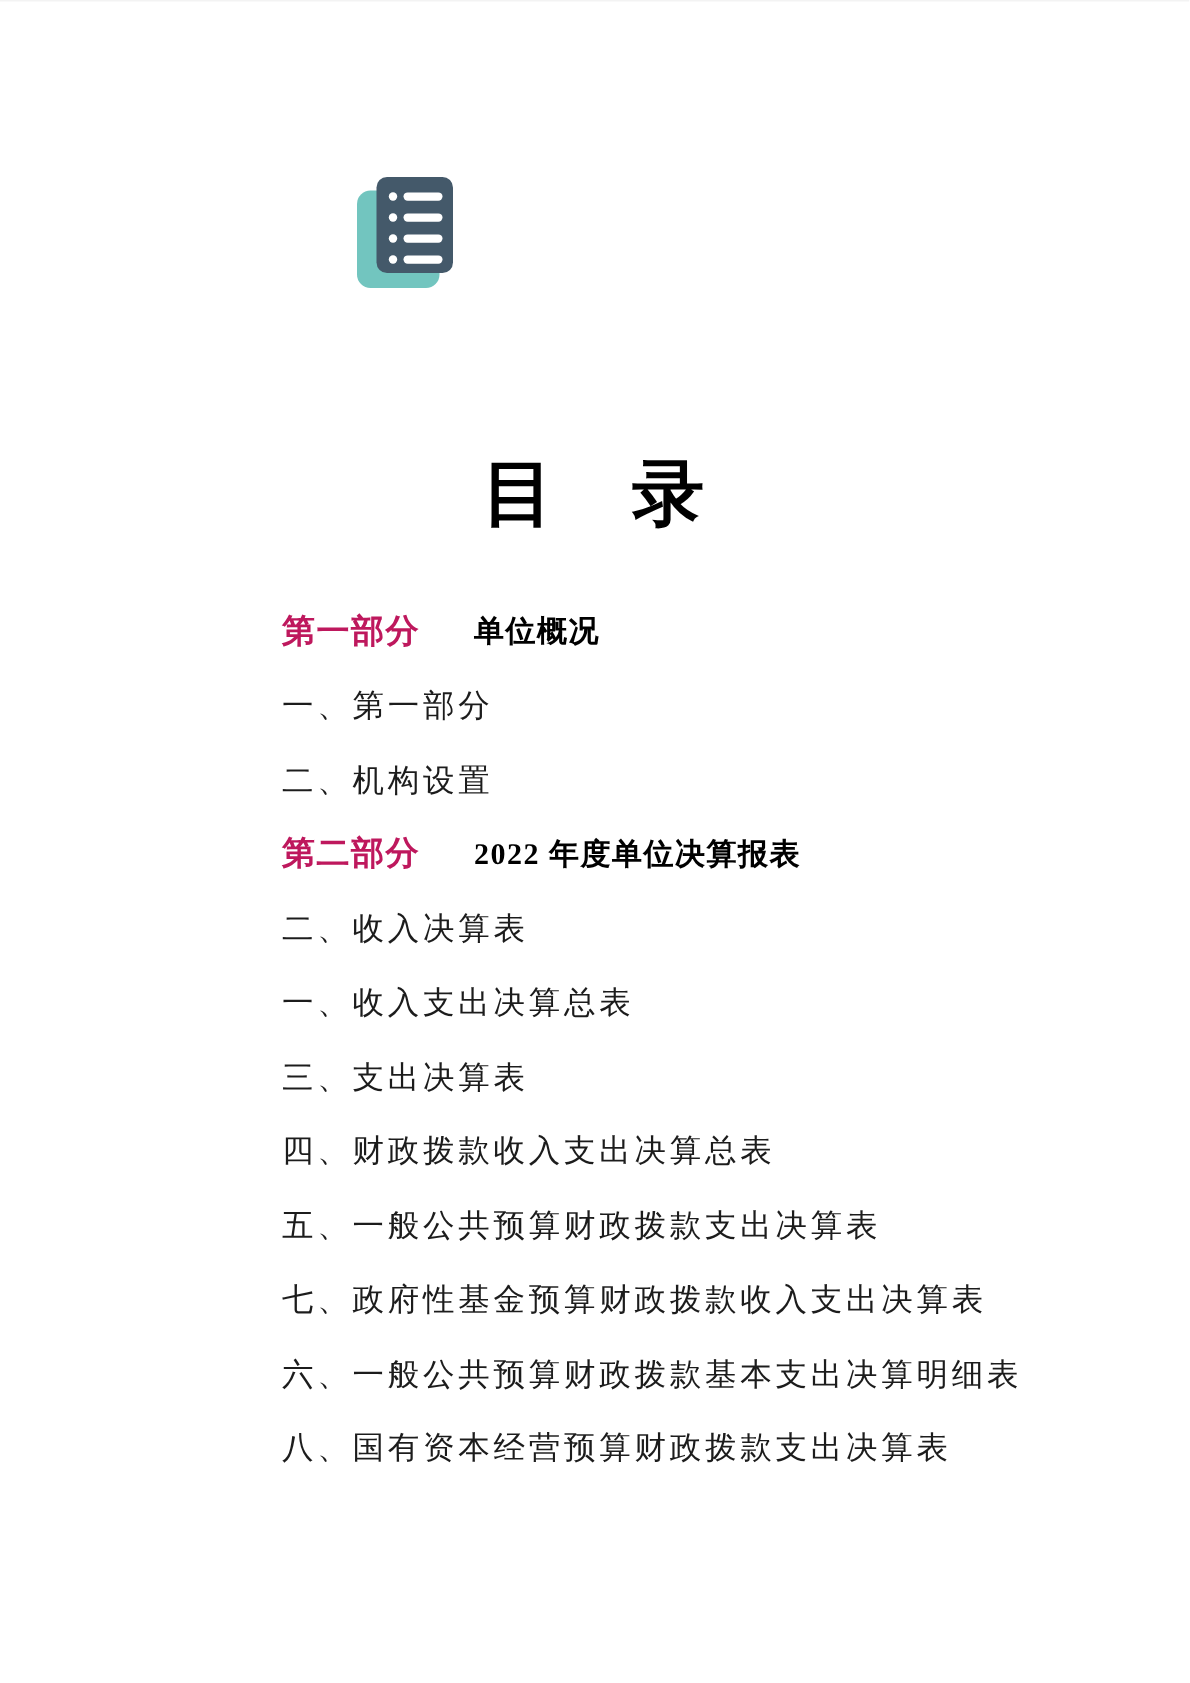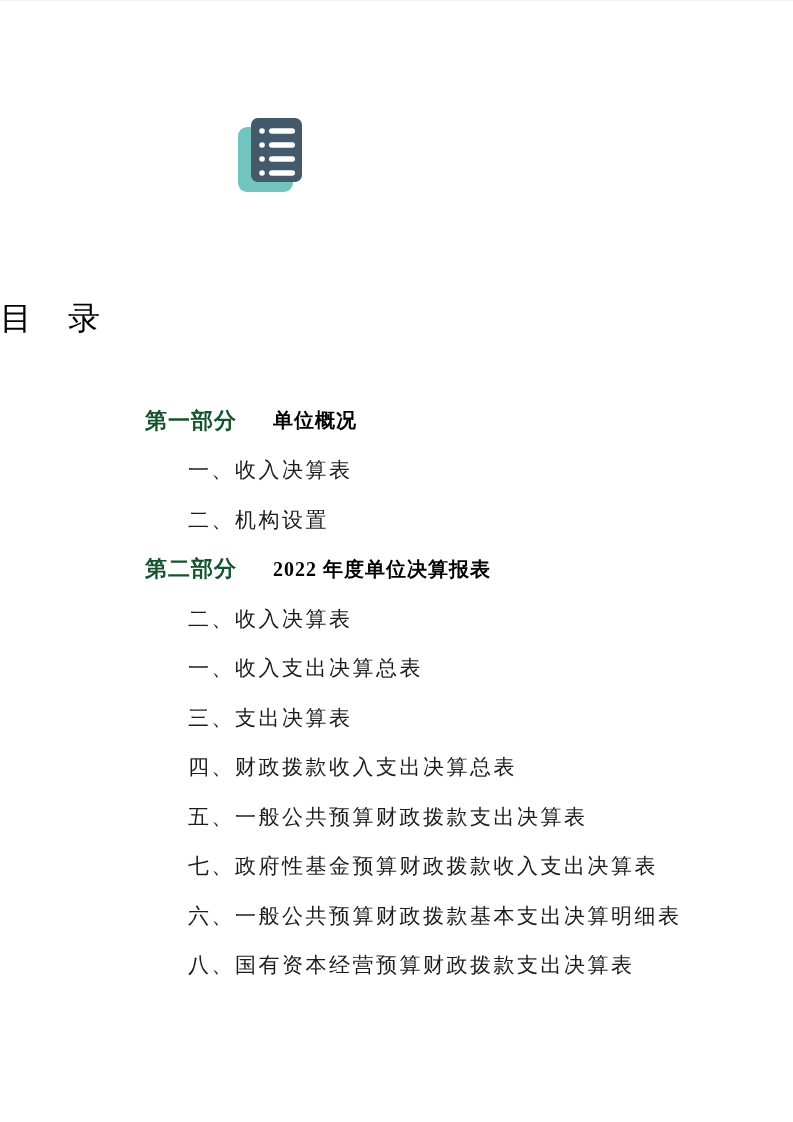--- a/index.html
+++ b/index.html
@@ -21,24 +21,24 @@
     left: 238px;
     top: 117px;
     width: 64px;
     height: 74px;
   }
   .doc-title {
     position: absolute;
     top: 296px;
     left: 0;
     width: 100%;
-    text-align: left;
+    text-align: center;
     font-family: "Liberation Sans", sans-serif;
-    font-weight: 400;
-    font-size: 32px;
+    font-weight: 700;
+    font-size: 48px;
     color: #000000;
     white-space: pre;
     letter-spacing: 2px;
   }
   .toc {
     position: absolute;
     left: 145px;
     top: 395px;
     width: 600px;
   }
@@ -47,22 +47,23 @@
     display: flex;
     align-items: center;
   }
   .toc-heading {
     gap: 36px;
   }
   .part-label {
     font-family: "Liberation Sans", sans-serif;
     font-weight: 700;
     font-size: 22px;
-    color: #14532d;
+    color: #be185d;
     letter-spacing: 1px;
+    margin-left: 43px;
   }
   .part-title {
     font-family: "Liberation Serif", serif;
     font-weight: 700;
     font-size: 20px;
     color: #000000;
     letter-spacing: 1px;
   }
   .toc-item {
     padding-left: 43px;
@@ -98,21 +99,21 @@
   <div class="doc-title">目　录</div>
 
   <div class="toc">
 
     <div class="toc-row toc-heading">
       <span class="part-label">第一部分</span>
       <span class="part-title">单位概况</span>
     </div>
 
     <div class="toc-row toc-item">
-      <span class="toc-item-text">一、收入决算表</span>
+      <span class="toc-item-text">一、第一部分</span>
     </div>
 
     <div class="toc-row toc-item">
       <span class="toc-item-text">二、机构设置</span>
     </div>
 
     <div class="toc-row toc-heading">
       <span class="part-label">第二部分</span>
       <span class="part-title">2022 年度单位决算报表</span>
     </div>

